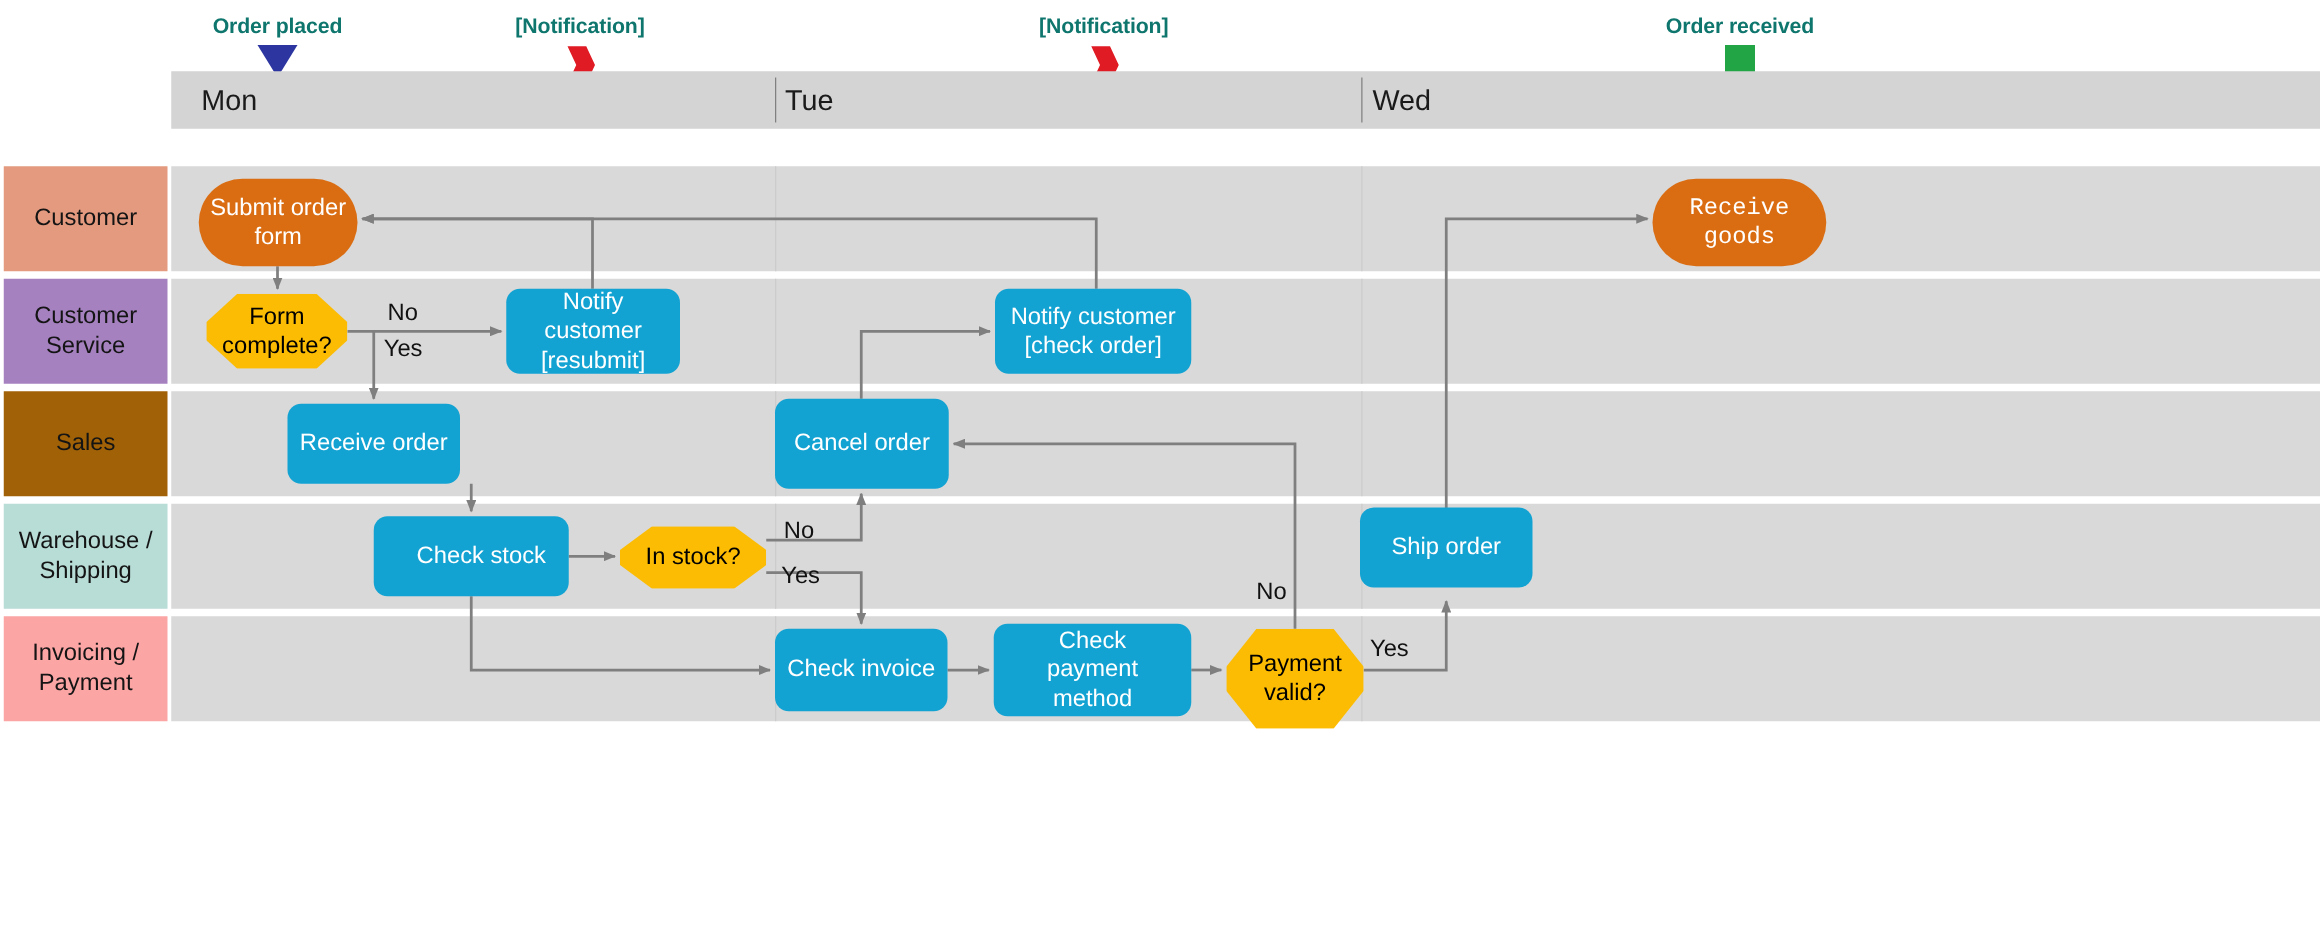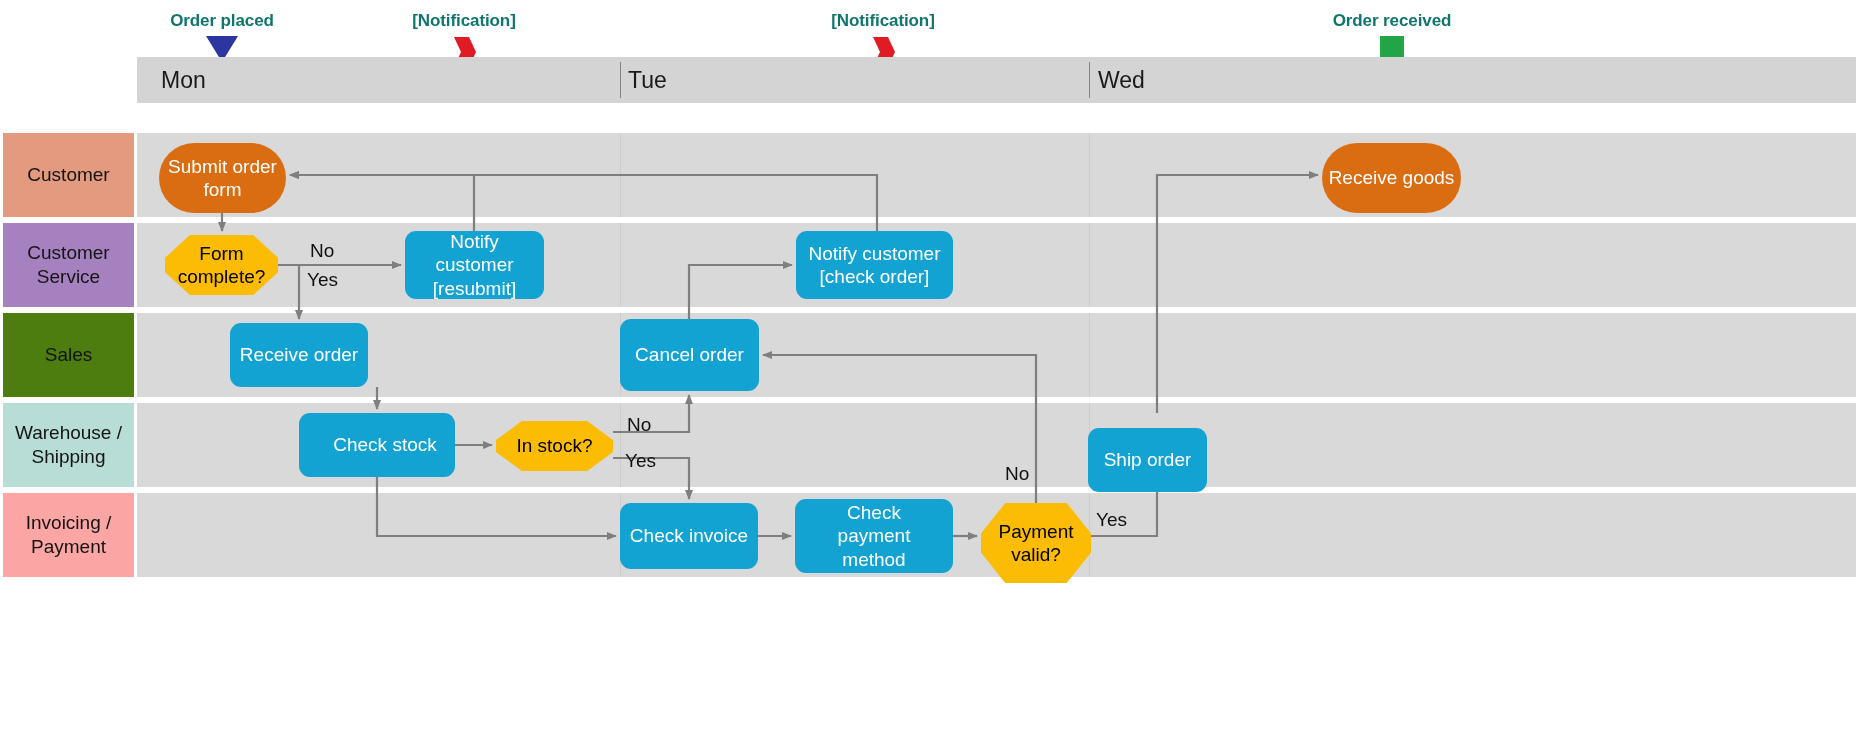--- a/index.html
+++ b/index.html
@@ -112,21 +112,21 @@
         <div class="lane-grid" style="left: 483px; top: 0px; height: 84px;"></div>
         <div class="lane-grid" style="left: 952px; top: 0px; height: 84px;"></div>
       </div>
       <div class="lane-head" style="top: 223px; height: 84px; background: rgb(166, 129, 192);">
         <span>Customer Service</span>
       </div>
       <div class="lane-body" style="top: 223px; height: 84px; background: rgb(217, 217, 217);">
         <div class="lane-grid" style="left: 483px; top: 0px; height: 84px;"></div>
         <div class="lane-grid" style="left: 952px; top: 0px; height: 84px;"></div>
       </div>
-      <div class="lane-head" style="top: 313px; height: 84px; background: #4d7c0f;">
+      <div class="lane-head" style="top: 313px; height: 84px; background: #a16207;">
         <span>Sales</span>
       </div>
       <div class="lane-body" style="top: 313px; height: 84px; background: rgb(217, 217, 217);">
         <div class="lane-grid" style="left: 483px; top: 0px; height: 84px;"></div>
         <div class="lane-grid" style="left: 952px; top: 0px; height: 84px;"></div>
       </div>
       <div class="lane-head" style="top: 403px; height: 84px; background: rgb(184, 220, 214);">
         <span>Warehouse / Shipping</span>
       </div>
       <div class="lane-body" style="top: 403px; height: 84px; background: rgb(217, 217, 217);">
@@ -181,21 +181,21 @@
       <path d="M877,231 L877,175 L290,175"></path>
 
       <path d="M474,231 L474,175 L290,175"></path>
     </g>
   </svg>
 
   <div id="nodes">
       <div class="node node-start" style="left: 159px; top: 143px; width: 127px; height: 70px;">
         <span style="padding: 0px 6px;">Submit order form</span>
       </div>
-      <div class="node node-start" style="left: 1322px; top: 143px; width: 139px; height: 70px;">
+      <div class="node node-start" style="left: 1322px; top: 143px; width: 139px; height: 70px; font-family: Liberation Mono, monospace;">
         <span style="padding: 0px 6px;">Receive goods</span>
       </div>
       <div class="node node-decision" style="left: 165px; top: 235px; width: 113px; height: 60px;">
         <span style="padding: 0px 6px;">Form complete?</span>
       </div>
       <div class="node node-task" style="left: 405px; top: 231px; width: 139px; height: 68px;">
         <span style="padding: 0px 6px;">Notify customer [resubmit]</span>
       </div>
       <div class="node node-task" style="left: 796px; top: 231px; width: 157px; height: 68px;">
         <span style="padding: 0px 6px;">Notify customer [check order]</span>
@@ -205,21 +205,21 @@
       </div>
       <div class="node node-task" style="left: 620px; top: 319px; width: 139px; height: 72px;">
         <span style="padding: 0px 6px;">Cancel order</span>
       </div>
       <div class="node node-task" style="left: 299px; top: 413px; width: 156px; height: 64px; padding-left: 16px;">
         <span style="padding: 0px 6px;">Check stock</span>
       </div>
       <div class="node node-decision" style="left: 496px; top: 421px; width: 117px; height: 50px;">
         <span style="padding: 0px 6px;">In stock?</span>
       </div>
-      <div class="node node-task" style="left: 1088px; top: 428px; width: 119px; height: 64px;">
+      <div class="node node-task" style="left: 1088px; top: 406px; width: 138px; height: 64px;">
         <span style="padding: 0px 6px;">Ship order</span>
       </div>
       <div class="node node-task" style="left: 620px; top: 503px; width: 138px; height: 66px;">
         <span style="padding: 0px 6px;">Check invoice</span>
       </div>
       <div class="node node-task" style="left: 795px; top: 499px; width: 158px; height: 74px;">
         <span style="padding: 0px 23px;">Check payment method</span>
       </div>
       <div class="node node-decision" style="left: 981px; top: 503px; width: 110px; height: 80px;">
         <span style="padding: 0px 6px;">Payment valid?</span>

